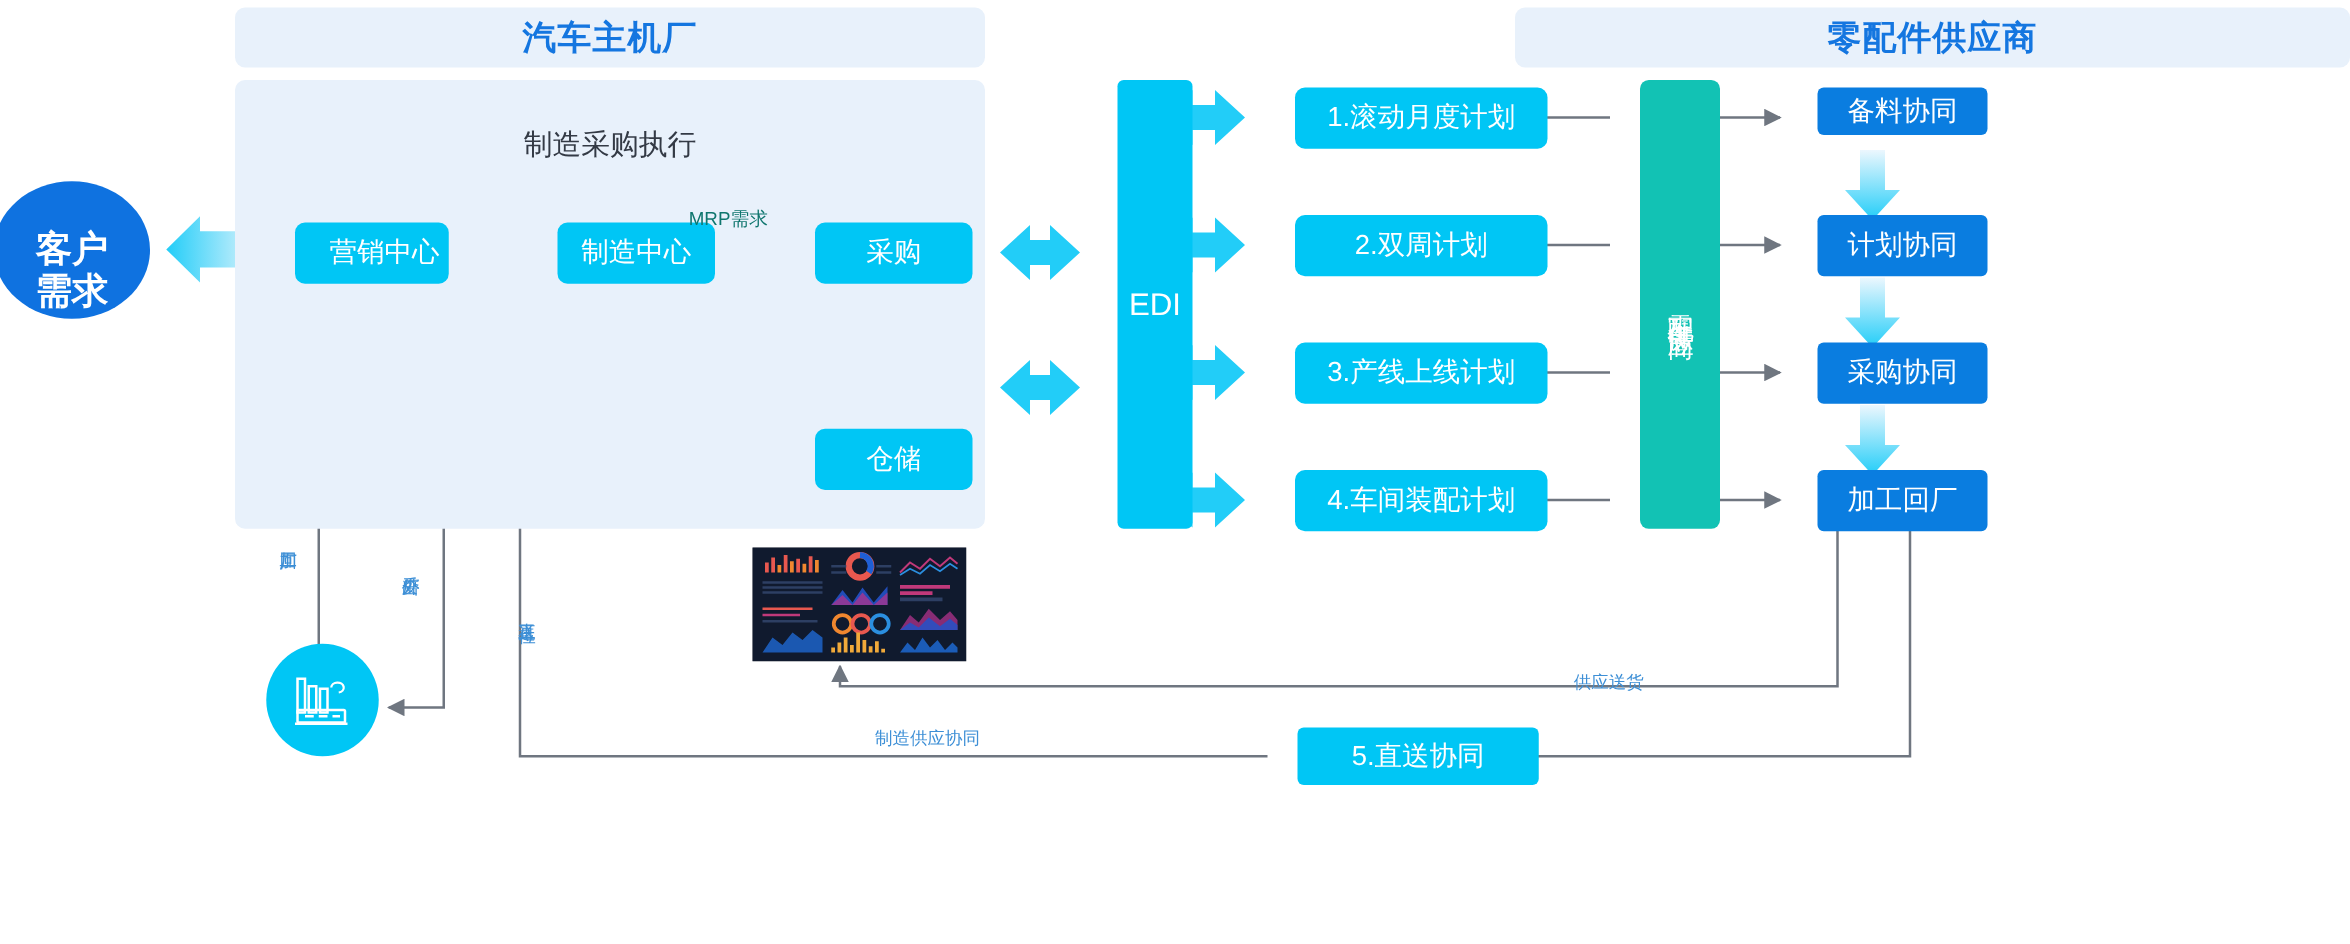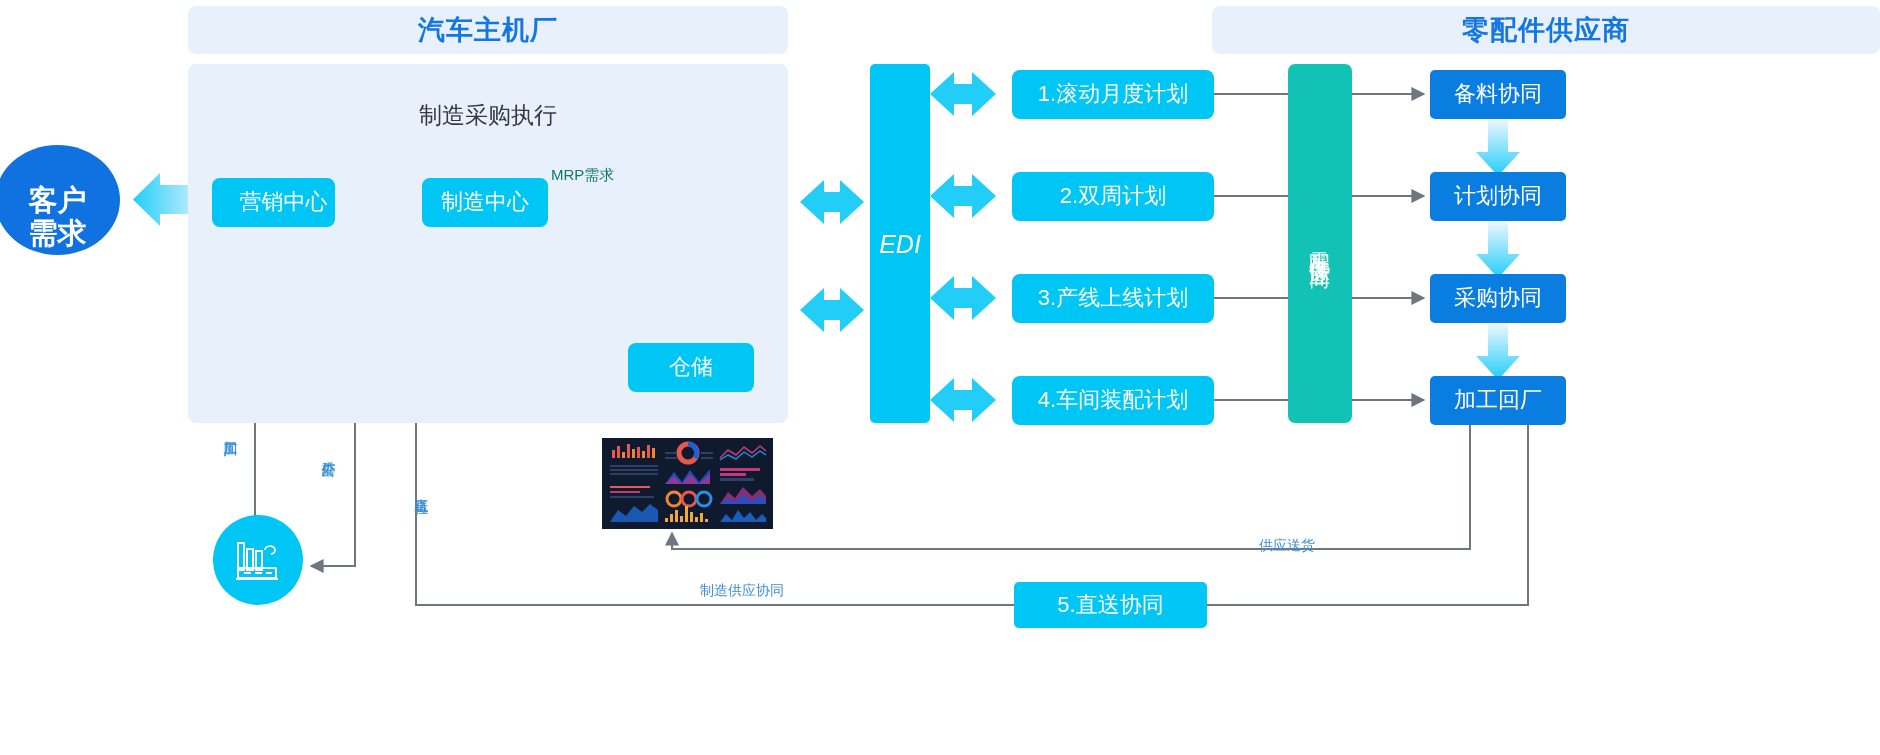--- a/index.html
+++ b/index.html
@@ -38,20 +38,21 @@
   }
 
   
   .node{
     border-radius:8px;
     display:flex;align-items:center;justify-content:center;
     color:#ffffff;
     font-size:22px;
     text-align:center;
     line-height:1.2;
+    margin-left:24px;
   }
   .node.cyan{background:#00c6f5;}
   .node.cyan-sq{background:#00c6f5;border-radius:5px;}
   .node.blue{background:#0a7de0;border-radius:5px;}
   .node.teal{background:#12c2b4;border-radius:7px;}
 
   
   .vtext{
     writing-mode:vertical-rl;
     text-orientation:upright;
@@ -220,20 +221,23 @@
   </div>
 
   <div class="abs node cyan" style="left:212px;top:178px;width:123px;height:49px;padding-left:20px;">
     <span>营销中心</span>
   </div>
 
   <div class="abs node cyan" style="left:422px;top:178px;width:126px;height:49px;">
     <span>制造中心</span>
   </div>
 
+  <div class="abs node cyan" style="left:628px;top:178px;width:126px;height:49px;">
+    <span>采购</span>
+  </div>
 
   <div class="abs cap-mrp" style="left:551px;top:166px;">MRP需求</div>
 
 
   <div class="abs node cyan" style="left:628px;top:343px;width:126px;height:49px;">
     <span>仓储</span>
   </div>
 
   <div class="abs cap-v" style="left:222px;top:430px;">加工回厂</div>
   <div class="abs cap-v" style="left:320px;top:450px;">委外出厂</div>
@@ -307,42 +311,42 @@
         <rect x="118" y="30" width="40" height="3" fill="#c0397a"></rect>
         <rect x="118" y="35" width="26" height="3" fill="#c0397a"></rect>
         <rect x="118" y="40" width="34" height="3" fill="#2d3f63"></rect>
         <path d="M118 66 L126 54 L133 60 L141 49 L150 58 L158 51 L164 58 L164 66 Z" fill="#b0338c" opacity="0.75"></path>
         <path d="M118 66 L126 60 L133 64 L141 56 L150 63 L158 57 L164 62 L164 66 Z" fill="#2352c8" opacity="0.85"></path>
         <path d="M118 84 L124 76 L130 82 L136 72 L142 80 L148 74 L154 82 L160 76 L164 80 L164 84 Z" fill="#1d64c8" opacity="0.9"></path>
       </g>
     </svg>
   </div>
 
-  <div class="abs node cyan-sq" style="left:870px;top:64px;width:60px;height:359px;font-style:italic;">
+  <div class="abs node cyan-sq" style="left:870px;top:64px;width:60px;height:359px;">
     <span class="vtext-edi" style="font-size:25px;">EDI</span>
   </div>
 
   <div class="abs node cyan" style="left:1012px;top:70px;width:202px;height:49px;">
     <span>1.滚动月度计划</span>
   </div>
   <div class="abs node cyan" style="left:1012px;top:172px;width:202px;height:49px;">
     <span>2.双周计划</span>
   </div>
   <div class="abs node cyan" style="left:1012px;top:274px;width:202px;height:49px;">
     <span>3.产线上线计划</span>
   </div>
   <div class="abs node cyan" style="left:1012px;top:376px;width:202px;height:49px;align-items:center;">
     <span>4.车间装配计划</span>
   </div>
 
   <div class="abs node teal" style="left:1288px;top:64px;width:64px;height:359px;">
     <span class="vtext" style="font-size:21px;">零配件供应商</span>
   </div>
 
-  <div class="abs node blue" style="left:1430px;top:70px;width:136px;height:49px;text-align:center;">
+  <div class="abs node blue" style="left:1430px;top:70px;width:136px;height:38px;text-align:center;">
     <span>备料协同</span>
   </div>
   <div class="abs node blue" style="left:1430px;top:172px;width:136px;height:49px;">
     <span>计划协同</span>
   </div>
   <div class="abs node blue" style="left:1430px;top:274px;width:136px;height:49px;">
     <span>采购协同</span>
   </div>
   <div class="abs node blue" style="left:1430px;top:376px;width:136px;height:49px;">
     <span>加工回厂</span>

